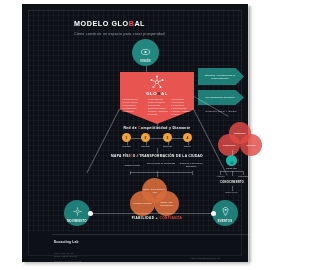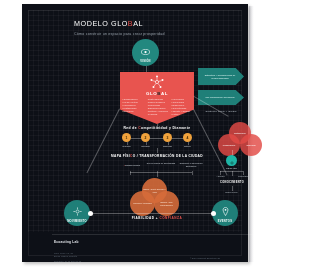--- a/index.html
+++ b/index.html
@@ -26,21 +26,21 @@
     background-size:5px 5px;
   }
   .inner-border{
     position:absolute;left:6px;top:6px;right:6px;bottom:6px;
     border:1px solid rgba(255,255,255,.07);
   }
 
   
   .title{
     position:absolute;left:52px;top:15px;
-    font-size:7.2px;font-weight:normal;letter-spacing:.55px;color:#ffffff;
+    font-size:7.2px;font-weight:bold;letter-spacing:.55px;color:#ffffff;
     white-space:nowrap;
   }
   .title .hl{color:#e8544f;}
   .subtitle{
     position:absolute;left:52px;top:28px;
     font-size:3.6px;color:#9aa3ad;letter-spacing:.22px;white-space:nowrap;
   }
 
   
   .circ{

